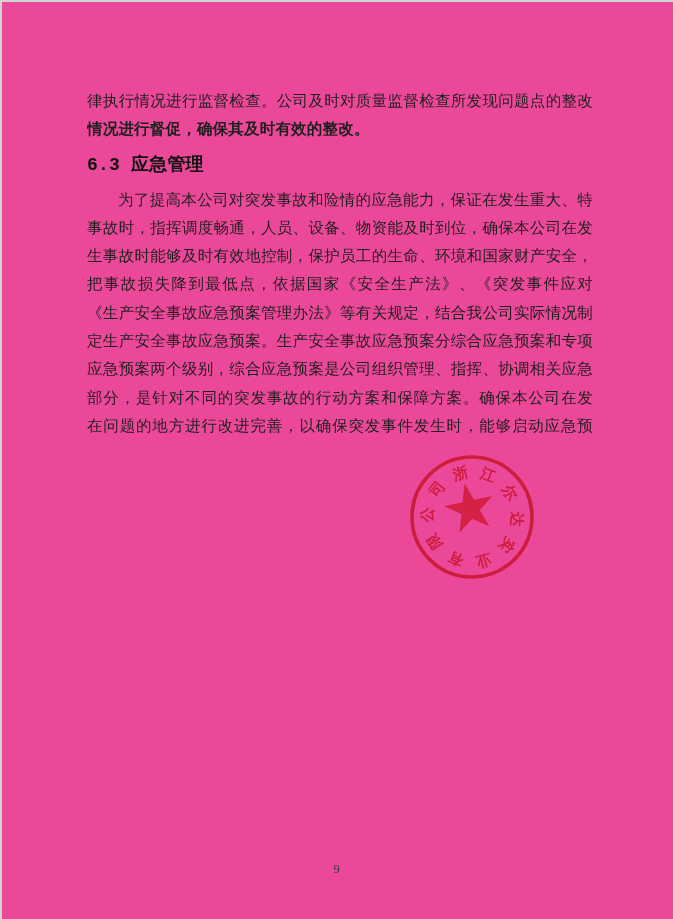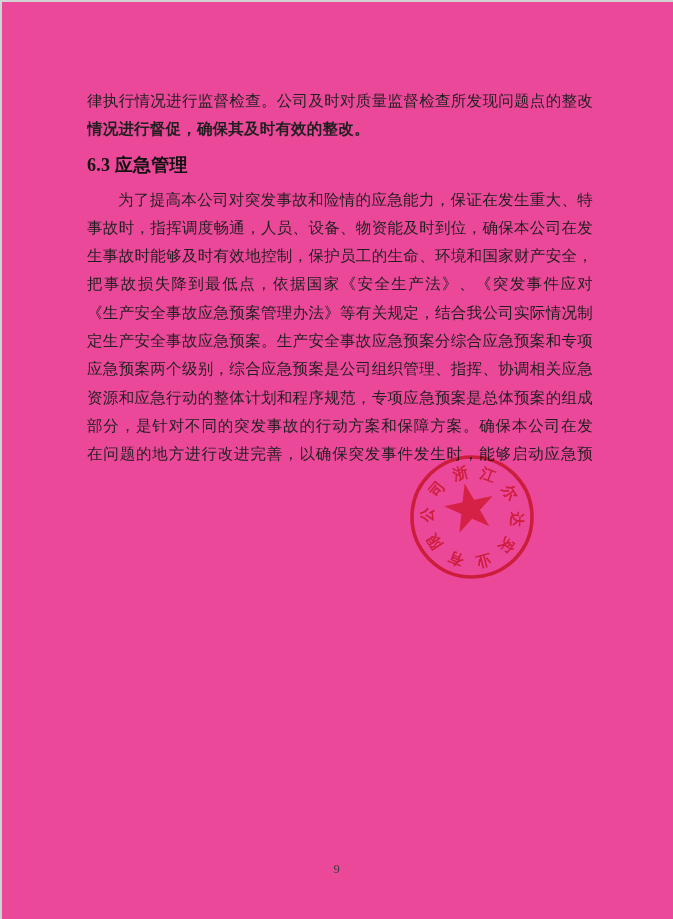--- a/index.html
+++ b/index.html
@@ -44,21 +44,21 @@
   }
   .tline.last {
     text-align: left;
     text-align-last: left;
     font-weight: bold;
   }
   .tline.indent {
     text-indent: 31px;
   }
   .heading {
-    font-family: Liberation Serif, serif;
+    font-family: Liberation Mono, monospace;
     font-weight: 700;
     font-size: 18px;
     line-height: 30px;
     height: 30px;
     margin-top: 6px;
     margin-bottom: 6px;
     color: #111111;
   }
   .page-number {
     position: absolute;
@@ -99,21 +99,20 @@
 
     <div class="heading">6.3 应急管理</div>
 
     <div class="tline indent">为了提高本公司对突发事故和险情的应急能力，保证在发生重大、特大</div>
     <div class="tline">事故时，指挥调度畅通，人员、设备、物资能及时到位，确保本公司在发</div>
     <div class="tline">生事故时能够及时有效地控制，保护员工的生命、环境和国家财产安全，</div>
     <div class="tline">把事故损失降到最低点，依据国家《安全生产法》、《突发事件应对法》、</div>
     <div class="tline">《生产安全事故应急预案管理办法》等有关规定，结合我公司实际情况制</div>
     <div class="tline">定生产安全事故应急预案。生产安全事故应急预案分综合应急预案和专项</div>
     <div class="tline">应急预案两个级别，综合应急预案是公司组织管理、指挥、协调相关应急</div>
-    <div class="tline">资源和应急行动的整体计划和程序规范，专项应急预案是总体预案的组成</div>
     <div class="tline">部分，是针对不同的突发事故的行动方案和保障方案。确保本公司在发</div>
     <div class="tline">在问题的地方进行改进完善，以确保突发事件发生时，能够启动应急预案，</div>
   </div>
 
   <div class="seal">
     <svg width="140" height="140" viewBox="0 0 140 140" xmlns="http://www.w3.org/2000/svg">
       <circle cx="70" cy="70" r="60" fill="none" stroke-width="3.6" id="seal-ring" stroke="#d94f4f"></circle>
       <g id="seal-star" transform="translate(68,62) rotate(-12)">
         <polygon points="0,-26 5.9,-8.1 24.7,-8.0 9.5,3.1 15.3,21.0 0,10 -15.3,21.0 -9.5,3.1 -24.7,-8.0 -5.9,-8.1" fill="#e36060"></polygon>
       </g>

